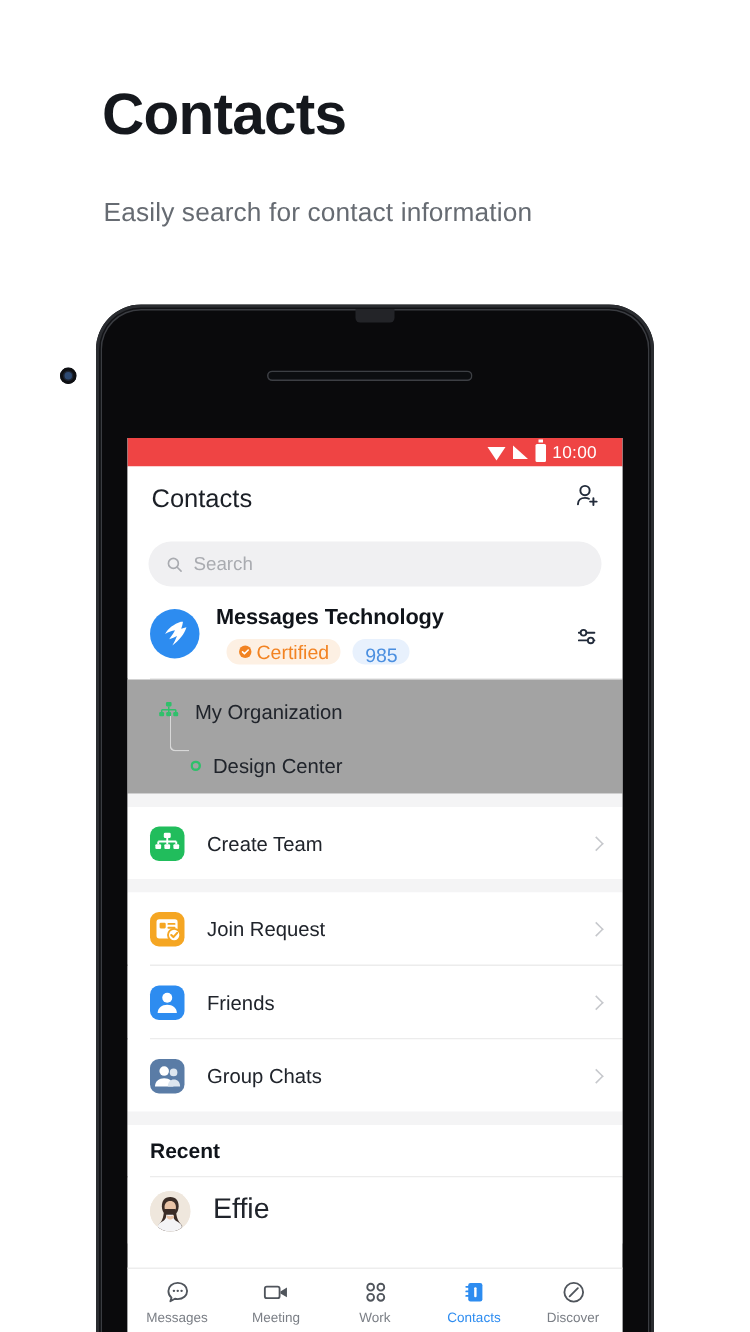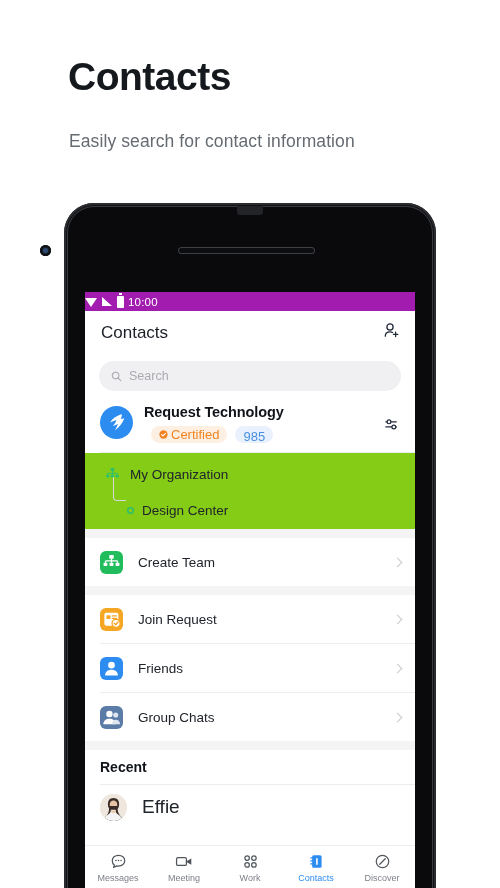--- a/index.html
+++ b/index.html
@@ -64,22 +64,22 @@
 
   
   .screen {
     position: absolute; left: 85px; top: 292px;
     width: 330px; height: 596px;
     background: #ffffff; overflow: hidden;
   }
 
   
   .statusbar {
-    height: 19px; background: #a21caf;
-    display: flex; align-items: center; 
+    height: 19px; background: #ef4444;
+    display: flex; align-items: center; justify-content: flex-end;
     padding-right: 17px; gap: 4px;
   }
   .sb-clock { font-size: 11.5px; color: #fff; letter-spacing: 0.2px; }
   .wifi-ico { width: 13px; height: 10px; position: relative; }
   .wifi-ico::after{
     content:""; position:absolute; left:0; top:1px;
     border-left:6.5px solid transparent; border-right:6.5px solid transparent;
     border-top:9px solid #fff;
   }
   .sig-ico { width: 11px; height: 10px; position: relative; }
@@ -127,21 +127,21 @@
     gap: 3px; padding: 0 8px; font-size: 13px;
   }
   .badge.certified { background: #fdf0e3; color: #f28322; }
   .badge.members { background: #e8f1fd; color: #4b8fe0; flex-direction: column; }
   .org-settings { flex: none; padding-top: 12px; }
 
   .divider { height: 1px; background: #ececec; margin-left: 15px; }
   .gap-band { height: 9px; background: #f4f4f5; }
 
   
-  .tree { padding: 8px 0 6px; background: #84cc16; position: relative; }
+  .tree { padding: 8px 0 6px; background: #a3a3a3; position: relative; }
   .tree-row { display: flex; align-items: center; height: 26px; padding-left: 20px; }
   .tree-row .tlabel { font-size: 13.5px; color: #20242b; margin-left: 10px; }
   .tree-child { display:flex; align-items:center; height: 26px; padding-left: 42px; margin-top: 10px; position: relative;}
   .tree-child .tlabel { font-size: 13.5px; color: #20242b; margin-left: 8px; }
   .tree-connector {
     position: absolute; left: 28px; top: 24px; width: 13px; height: 24px;
     border-left: 1px solid #d8d8d8; border-bottom: 1px solid #d8d8d8;
     border-bottom-left-radius: 4px;
   }
   .node-ring {
@@ -226,21 +226,21 @@
       </div>
     </div>
 
     <div class="org-row">
       <div class="org-logo">
         <svg width="33" height="33" viewBox="0 0 33 33" style="position:absolute;left:0;top:0">
           <path d="M20.5 8.5c-4.4 1.6-8.6 4.3-10.4 8.2 2.4-1.4 4.6-2.2 6.6-2.5-1.2 2.2-2.6 4.2-3.9 5.9 2-.6 3.7-1.3 5.2-2.1-0.9 2.3-2 4.4-3.1 6.3 4.5-3.3 8.1-7.6 9.4-12.1-1.2 0.3-2.4 0.6-3.5 0.9 0.6-1.6 1-3.1 1.2-4.6-0.5 0-1 0-1.5 0z" fill="#ffffff"></path>
         </svg>
       </div>
       <div class="org-main">
-        <div class="org-name">Request Technology</div>
+        <div class="org-name">Messages Technology</div>
         <div class="badges">
           <div class="badge certified">
             <svg width="9" height="9" viewBox="0 0 10 10">
               <circle cx="5" cy="5" r="4.6" fill="#f28322"></circle>
               <path d="M3 5.1l1.4 1.4L7.2 3.7" stroke="#fff" stroke-width="1.2" fill="none" stroke-linecap="round" stroke-linejoin="round"></path>
             </svg>
             <span>Certified</span>
           </div>
           <div class="badge members">
             <svg width="9" height="9" viewBox="0 0 10 10">

